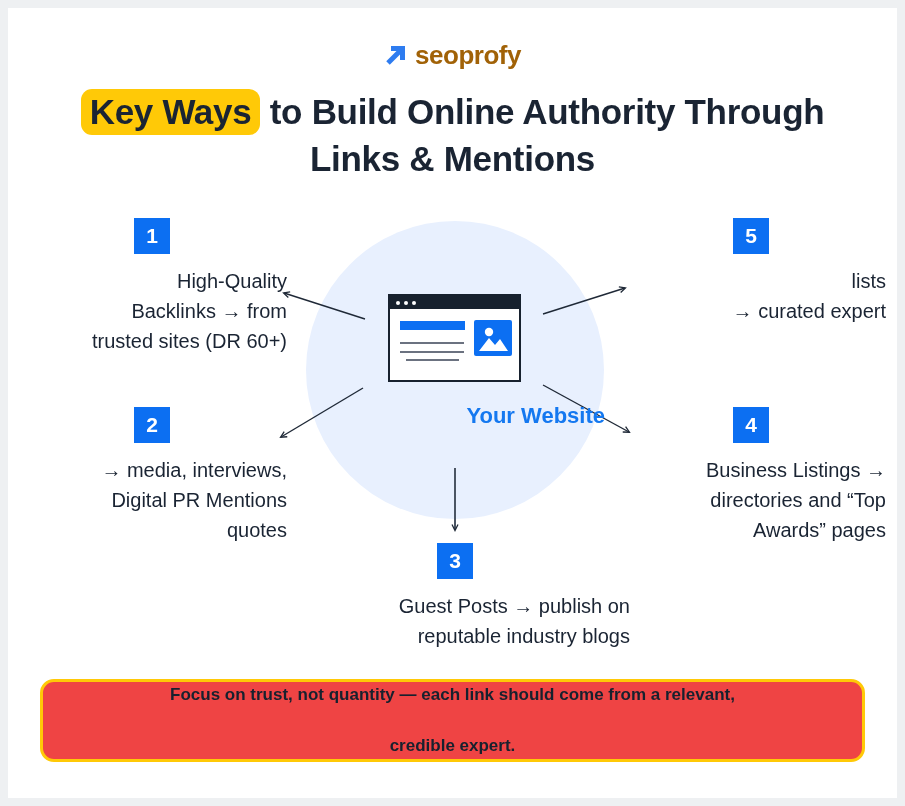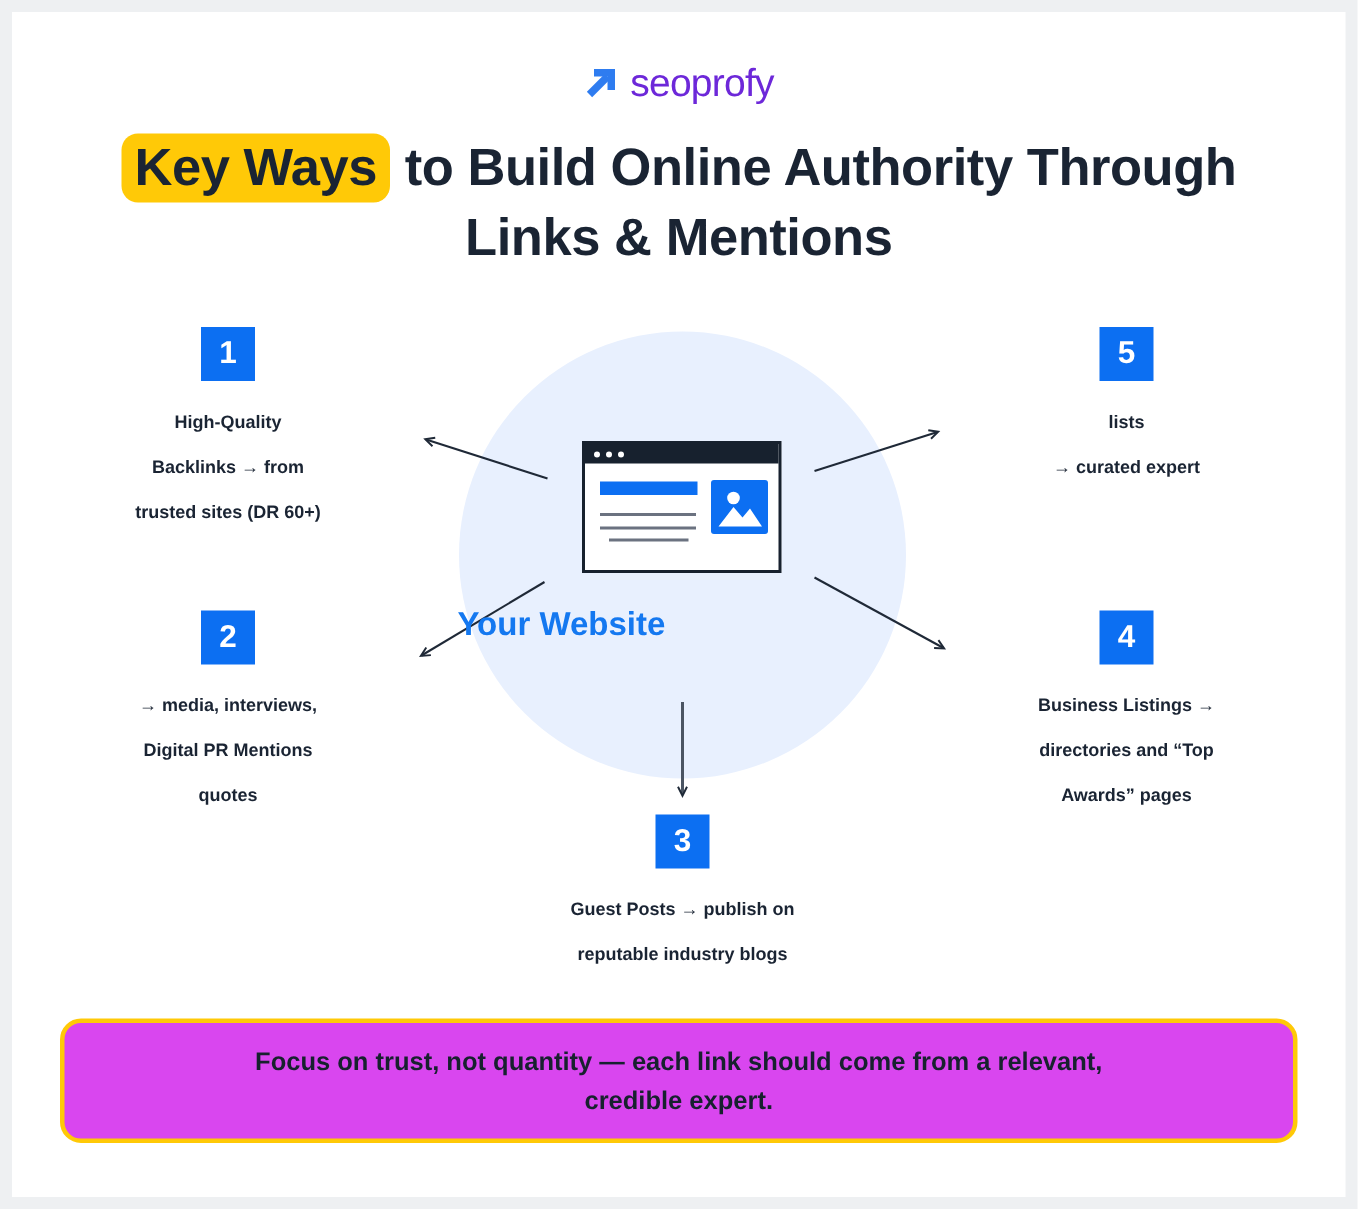--- a/index.html
+++ b/index.html
@@ -15,21 +15,21 @@
     background:#ffffff;
   }
   .content{position:absolute;inset:0;}
 
   
   .logo{
     position:absolute;left:0;top:40px;width:100%;
     display:flex;align-items:center;justify-content:center;gap:9px;
   }
   .logo .brand{
-    font-size:26px;font-weight:400;color:#6d28d9;letter-spacing:-0.5px;
+    font-size:26px;font-weight:700;color:#a16207;letter-spacing:-0.5px;
   }
 
   
   .title{
     position:absolute;left:0;top:88px;width:100%;
     text-align:center;font-size:35px;font-weight:700;color:#1a2433;
     line-height:47px;letter-spacing:-0.3px;
   }
   .title .hl{
     background:#ffc907;padding:3px 9px 4px 9px;border-radius:11px;
@@ -53,43 +53,43 @@
   .dot{width:4px;height:4px;border-radius:50%;background:#ffffff;}
   .heading-bar{position:absolute;left:10px;top:25px;width:65px;height:9px;background:#0c6ff2;}
   .tline{position:absolute;height:2px;background:#6b7280;}
   .tline1{left:10px;top:46px;width:64px;}
   .tline2{left:10px;top:55px;width:64px;}
   .tline3{left:16px;top:63px;width:53px;}
   .img-ph{position:absolute;left:84px;top:24px;width:38px;height:36px;}
 
   .center-label{
     position:absolute;left:305px;top:403px;width:300px;
-    text-align:left;font-size:22px;font-weight:700;color:#1478f0;
+    text-align:right;font-size:22px;font-weight:700;color:#1478f0;
   }
 
   
   .item{position:absolute;text-align:center;}
   .badge{
     width:36px;height:36px;margin:0 auto 12px auto;background:#0c6ff2;
     color:#ffffff;font-size:21px;font-weight:700;
     display:flex;align-items:center;justify-content:center;
   }
-  .item-line{font-size:12px;font-weight:700;line-height:30px;color:#1a2433;}
+  .item-line{font-size:20px;font-weight:400;line-height:30px;color:#1a2433;text-align:right;}
   .item1{left:17px;top:218px;width:270px;}
   .item2{left:17px;top:407px;width:270px;}
   .item3{left:280px;top:543px;width:350px;}
   .item4{left:616px;top:407px;width:270px;}
   .item5{left:616px;top:218px;width:270px;}
 
   
   .note{
     position:absolute;left:40px;top:679px;width:825px;height:83px;
-    box-sizing:border-box;background:#d946ef;border:3px solid #ffc907;
+    box-sizing:border-box;background:#ef4444;border:3px solid #ffc907;
     border-radius:14px;display:flex;flex-direction:column;
-    align-items:center;justify-content:center;
+    align-items:center;justify-content:space-between;
   }
   .note-line{font-size:17px;font-weight:700;color:#17212e;line-height:26px;text-align:center;}
 </style>
 </head>
 <body>
 
 <div class="card"></div>
 
 <div class="content">
 

